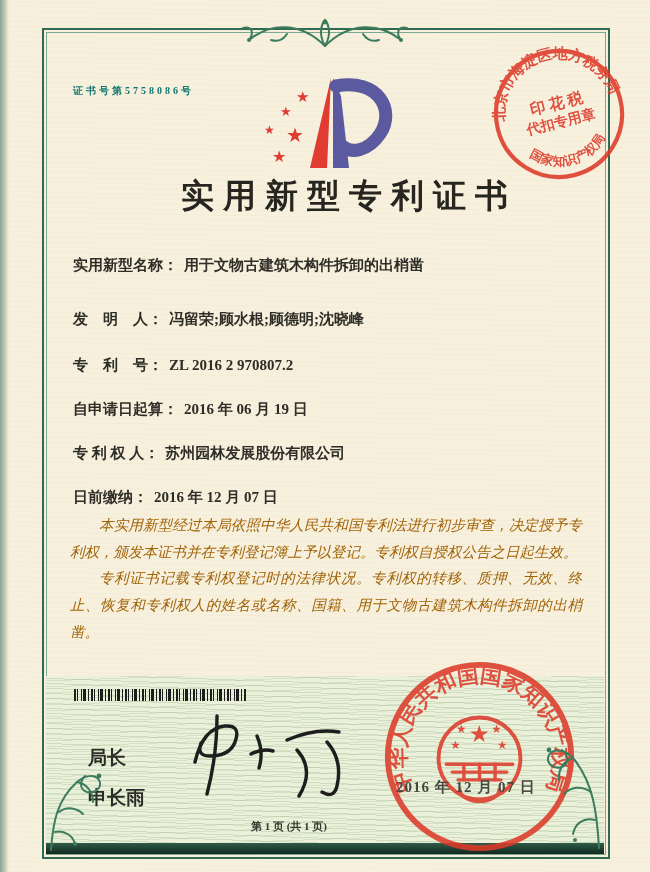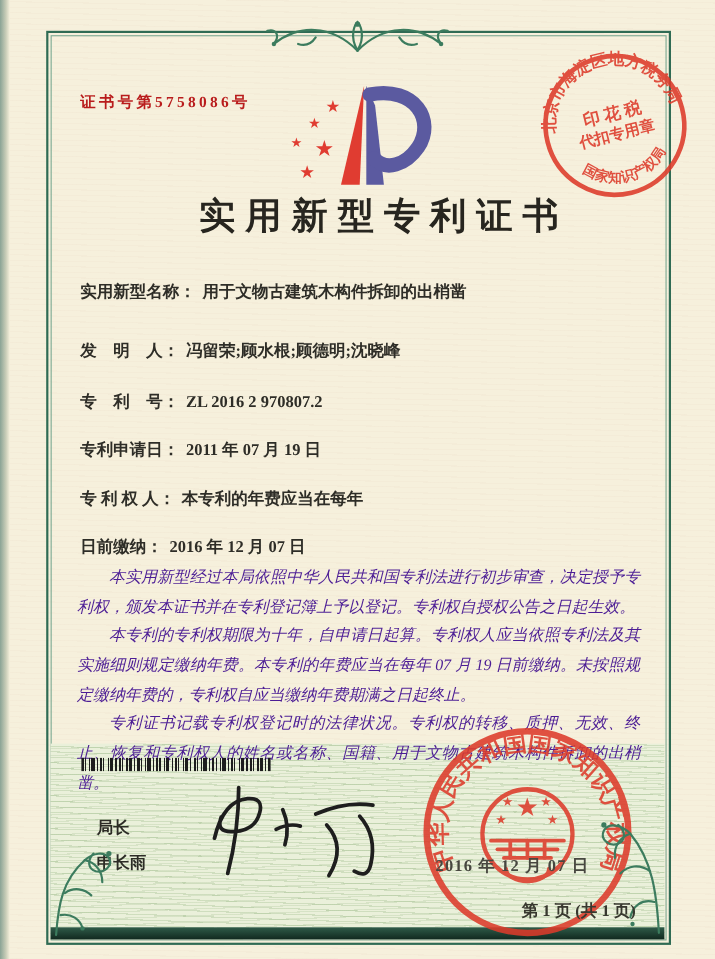--- a/index.html
+++ b/index.html
@@ -21,49 +21,49 @@
   .frame::after{content:'';position:absolute;inset:2px;border:1px solid #7aa892;}
   
   .green-section{position:absolute;left:46px;top:676px;width:558px;height:178px;
     background-color:#eaf0da;
     background-image:
       repeating-linear-gradient(2deg, rgba(125,165,105,.25) 0 1px, transparent 1px 5px),
       repeating-linear-gradient(-2deg, rgba(125,165,105,.18) 0 1px, transparent 1px 6px);
   }
   .bottom-band{position:absolute;left:0;bottom:0;width:100%;height:11px;
     background:linear-gradient(180deg,#2f5b49,#11291f);}
-  .cert-no{position:absolute;left:73px;top:84px;font-size:14px;letter-spacing:3px;
-    color:#b91c1c;font-weight:600;}
+  .cert-no{position:absolute;left:73px;top:84px;font-size:10px;letter-spacing:3px;
+    color:#0f766e;font-weight:600;}
   .title{position:absolute;left:0;top:174px;width:650px;text-align:center;
     font-size:33px;font-weight:700;letter-spacing:9px;color:#27251f;padding-left:24px;}
   .field{position:absolute;left:73px;width:490px;font-size:15px;color:#2e2d27;
     white-space:nowrap;}
   .field .lbl{font-weight:700;}
   .field .val{font-weight:600;margin-left:6px;}
   .f0{top:256px}.f1{top:310px}.f2{top:356px}.f3{top:400px}.f4{top:444px}.f5{top:488px}
   .body-text{position:absolute;left:70px;top:512px;width:512px;
-    font-size:14.5px;line-height:1.84;color:#4c1d95;text-align:justify;
+    font-size:14.5px;line-height:1.84;color:#a16207;text-align:justify;
     font-style:italic;}
   .body-text p{margin:0;text-indent:2em;}
   .barcode{position:absolute;left:74px;top:689px;width:172px;height:12px;
     background:repeating-linear-gradient(90deg,
       #1d1d1d 0 2px,transparent 2px 3px,
       #1d1d1d 3px 4px,transparent 4px 7px,
       #1d1d1d 7px 8px,transparent 8px 9px,
       #1d1d1d 9px 12px,transparent 12px 14px,
       #1d1d1d 14px 15px,transparent 15px 17px);}
-  .director{position:absolute;left:88px;top:738px;font-size:15px;color:#2c2c26;
+  .director{position:absolute;left:88px;top:738px;font-size:19px;color:#2c2c26;
     font-weight:600;line-height:2.1;}
   .signature{position:absolute;left:165px;top:710px;}
   .seal{position:absolute;left:382px;top:659px;}
   .seal-date{position:absolute;left:396px;top:778px;font-size:15px;color:#474740;
     font-weight:600;letter-spacing:1px;z-index:5;}
   .tax-stamp{position:absolute;left:489px;top:44px;transform:rotate(-14deg);}
-  .footer{position:absolute;left:0;top:819px;width:578px;text-align:right;
-    font-size:15px;color:#38382f;font-weight:600;z-index:4;}
+  .footer{position:absolute;left:0;top:819px;width:578px;text-align:center;
+    font-size:11px;color:#38382f;font-weight:600;z-index:4;}
   .ornament{position:absolute;}
   .orn-top{left:237px;top:16px;}
   .orn-bl{left:47px;top:762px;z-index:3;}
   .orn-br{left:541px;top:728px;z-index:3;}
   .logo{position:absolute;left:252px;top:76px;}
 </style>
 </head>
 <body>
 
 <div class="page">
@@ -148,32 +148,31 @@
   <div class="field f0">
     <span class="lbl">实用新型名称：</span><span class="val">用于文物古建筑木构件拆卸的出梢凿</span>
   </div>
   <div class="field f1">
     <span class="lbl">发　明　人：</span><span class="val">冯留荣;顾水根;顾德明;沈晓峰</span>
   </div>
   <div class="field f2">
     <span class="lbl">专　利　号：</span><span class="val">ZL 2016 2 970807.2</span>
   </div>
   <div class="field f3">
-    <span class="lbl">专利申请日：</span><span class="val">2011 年 07 月 19 日</span>
+    <span class="lbl">自申请日起算：</span><span class="val">2016 年 06 月 19 日</span>
   </div>
   <div class="field f4">
-    <span class="lbl">专 利 权 人：</span><span class="val">本专利的年费应当在每年</span>
+    <span class="lbl">专 利 权 人：</span><span class="val">苏州园林发展股份有限公司</span>
   </div>
   <div class="field f5">
     <span class="lbl">日前缴纳：</span><span class="val">2016 年 12 月 07 日</span>
   </div>
 
   <div class="body-text">
     <p>本实用新型经过本局依照中华人民共和国专利法进行初步审查，决定授予专利权，颁发本证书并在专利登记簿上予以登记。专利权自授权公告之日起生效。</p>
-    <p>本专利的专利权期限为十年，自申请日起算。专利权人应当依照专利法及其实施细则规定缴纳年费。本专利的年费应当在每年 07 月 19 日前缴纳。未按照规定缴纳年费的，专利权自应当缴纳年费期满之日起终止。</p>
     <p>专利证书记载专利权登记时的法律状况。专利权的转移、质押、无效、终止、恢复和专利权人的姓名或名称、国籍、用于文物古建筑木构件拆卸的出梢凿。</p>
   </div>
 
   <div class="barcode"></div>
 
   <div class="director">
     <div>局长</div>
     <div>申长雨</div>
   </div>
 

